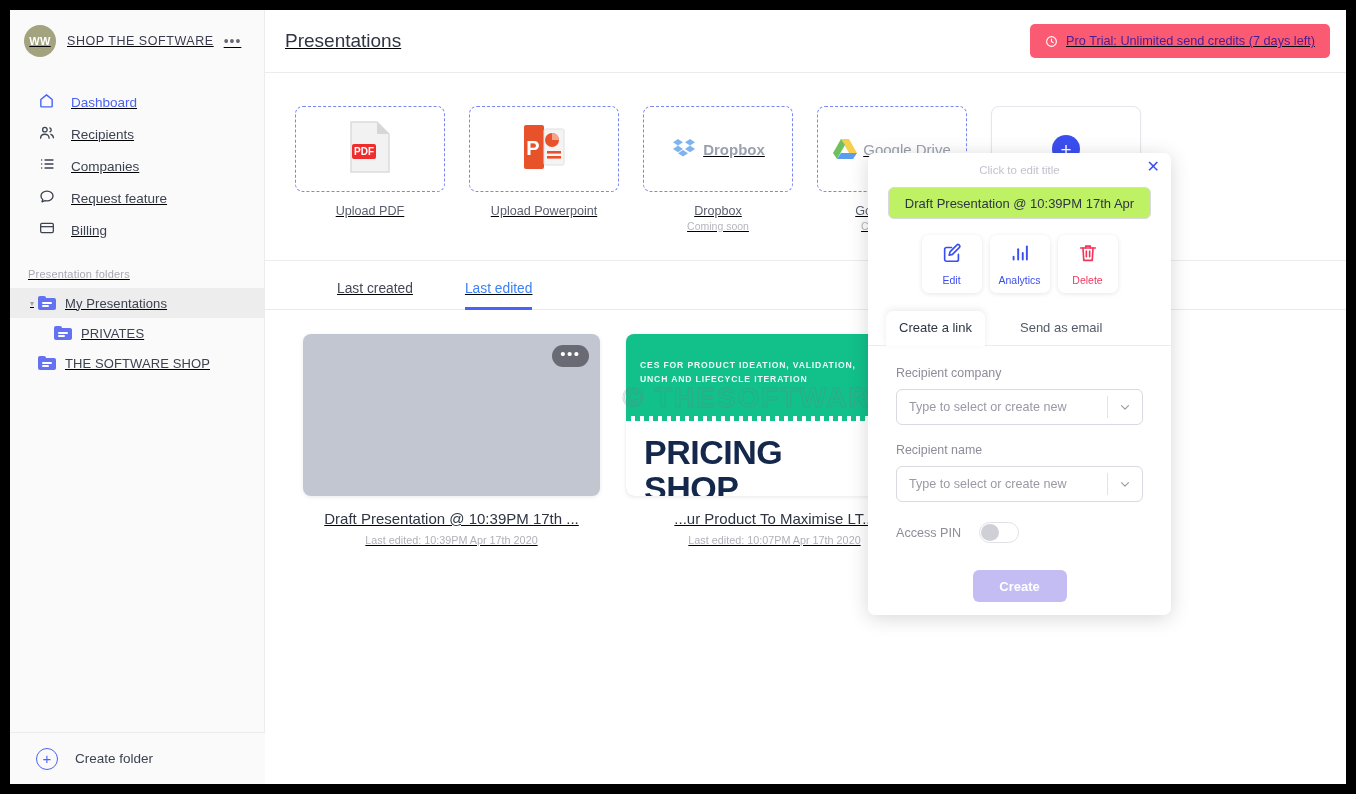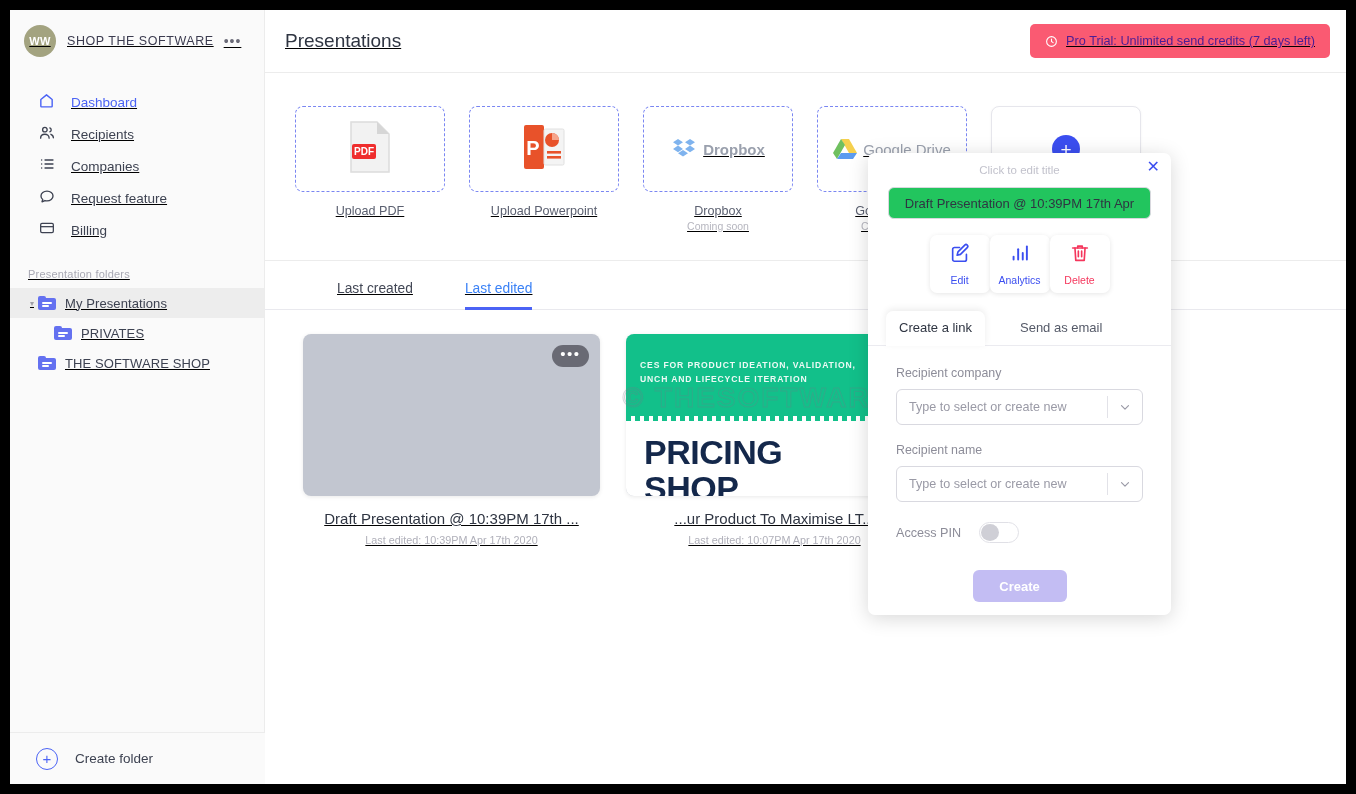--- a/index.html
+++ b/index.html
@@ -239,26 +239,26 @@
   .modal-head { position: relative; padding-top: 11px; }
   .modal-hint {
     text-align: center; font-size: 11.5px; color: #c2c2cc;
   }
   .modal-close {
     position: absolute; right: 11px; top: 6px;
     color: #3b4ef0; font-size: 16px; cursor: pointer; line-height: 1;
   }
   .title-field {
     margin: 11px 20px 0 20px; height: 32px;
-    border: 1px solid #d8d8de; border-radius: 6px; background: #22c55e;
+    border: 1px solid #d8d8de; border-radius: 6px; background: #bef264;
     display: flex; align-items: center; justify-content: center;
     font-size: 13px; color: #2f3542; cursor: text;
   }
   .action-row {
-    display: flex; justify-content: center;
+    display: flex; gap: 8px; justify-content: center;
     margin-top: 16px; padding: 0 18px;
   }
   .action-btn {
     width: 60px; height: 58px; border-radius: 7px; background: #fff;
     box-shadow: 0 1px 5px rgba(0,0,0,.10);
     display: flex; flex-direction: column; align-items: center;
     justify-content: center; cursor: pointer;
   }
   .action-btn .alabel { font-size: 10.5px; margin-top: 6px; }
   .action-btn.blue .alabel { color: #3b4ef0; }

